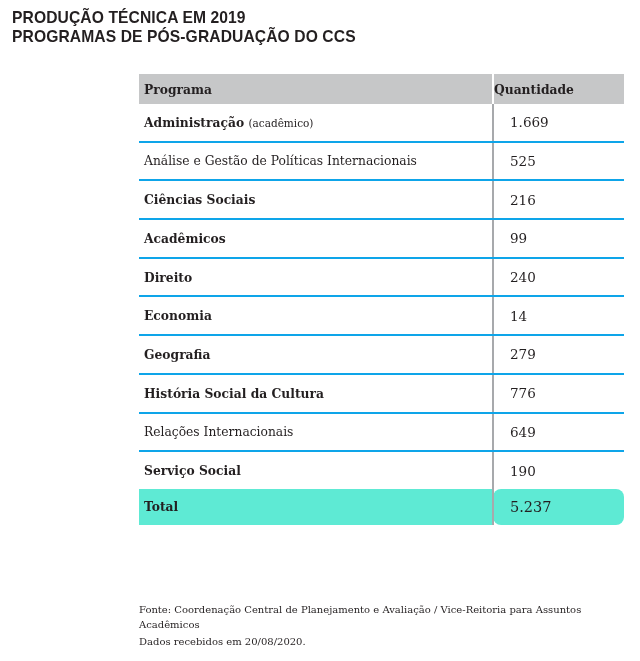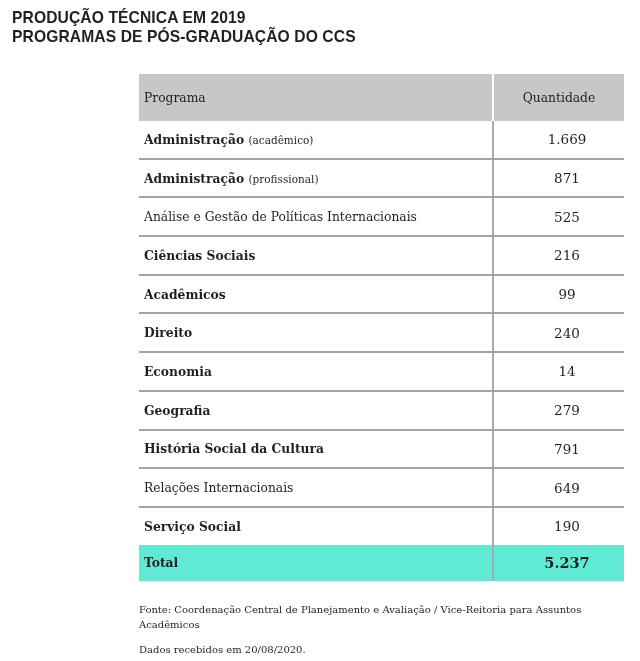--- a/index.html
+++ b/index.html
@@ -10,63 +10,59 @@
     font-size: 17px; line-height: 19px; color: #231f20;
     transform: scaleX(0.92); transform-origin: left top; letter-spacing: 0.1px;
   }
   .title div { white-space: nowrap; }
   table.t {
     position: absolute; left: 139px; top: 74px; width: 485px;
     border-collapse: collapse;
     font-family: "DejaVu Serif", serif; color: #231f20;
   }
   .t th, .t td { padding: 0; height: 36.7px; font-size: 12.3px; }
-  .t thead th { background: #c6c7c8; font-weight: normal; height: 47px; }
+  .t thead th { background: #c6c7c8; font-weight: bold; height: 30px; }
   .t th.prog, .t td.prog { text-align: left; padding-left: 5px; }
-  .t th.qty, .t td.qty { text-align: center; width: 114px; border-left: 2px solid #a7a9ac; }
+  .t th.qty, .t td.qty { text-align: left; width: 114px; border-left: 2px solid #a7a9ac; }
   .t thead th.qty { border-left: 2px solid #ffffff; }
-  .t tbody td { border-bottom: 2px solid #a3a3a3; }
+  .t tbody td { border-bottom: 2px solid #0ea5e9; }
   .t tbody tr:last-child td { border-bottom: none; }
   .t td.prog { font-weight: bold; font-size: 12.3px; }
   .t td.prog.light { font-weight: normal; }
   .t .note { font-weight: normal; font-size: 10.5px; }
   .t .note.bold { font-weight: bold; }
   .t td.qty { font-size: 13.5px; padding-left: 16px; }
   .t tfoot td { background: #5eead4; font-weight: bold; height: 36px; }
-  .t tfoot td.qty { font-size: 14.5px; font-weight: bold; }
+  .t tfoot td.qty { font-size: 14.5px; font-weight: normal; border-radius: 8px; }
   .foot {
     position: absolute; left: 139px; top: 602px; width: 490px;
     font-family: "DejaVu Serif", serif; font-size: 10px; line-height: 15px; color: #231f20;
   }
   .foot p { margin: 0; }
-  .foot p + p { margin-top: 10px; }
+  .foot p + p { margin-top: 2px; }
 </style>
 </head>
 <body>
 
 <div class="title">
   <div>PRODUÇÃO TÉCNICA EM 2019</div>
   <div>PROGRAMAS DE PÓS-GRADUAÇÃO DO CCS</div>
 </div>
 
 <table class="t">
   <thead>
     <tr>
       <th class="prog">Programa</th>
       <th class="qty">Quantidade</th>
     </tr>
   </thead>
   <tbody>
     <tr>
       <td class="prog"><span>Administração</span> <span class="note">(acadêmico)</span></td>
       <td class="qty">1.669</td>
-    </tr>
-    <tr>
-      <td class="prog"><span>Administração</span> <span class="note">(profissional)</span></td>
-      <td class="qty">871</td>
     </tr>
     <tr>
       <td class="prog light"><span>Análise e Gestão de Políticas Internacionais</span></td>
       <td class="qty">525</td>
     </tr>
     <tr>
       <td class="prog"><span>Ciências Sociais</span></td>
       <td class="qty">216</td>
     </tr>
     <tr>
@@ -80,21 +76,21 @@
     <tr>
       <td class="prog"><span>Economia</span></td>
       <td class="qty">14</td>
     </tr>
     <tr>
       <td class="prog"><span>Geografia</span></td>
       <td class="qty">279</td>
     </tr>
     <tr>
       <td class="prog"><span>História Social da Cultura</span></td>
-      <td class="qty">791</td>
+      <td class="qty">776</td>
     </tr>
     <tr>
       <td class="prog light"><span>Relações Internacionais</span></td>
       <td class="qty">649</td>
     </tr>
     <tr>
       <td class="prog"><span>Serviço Social</span></td>
       <td class="qty">190</td>
     </tr>
   </tbody>

